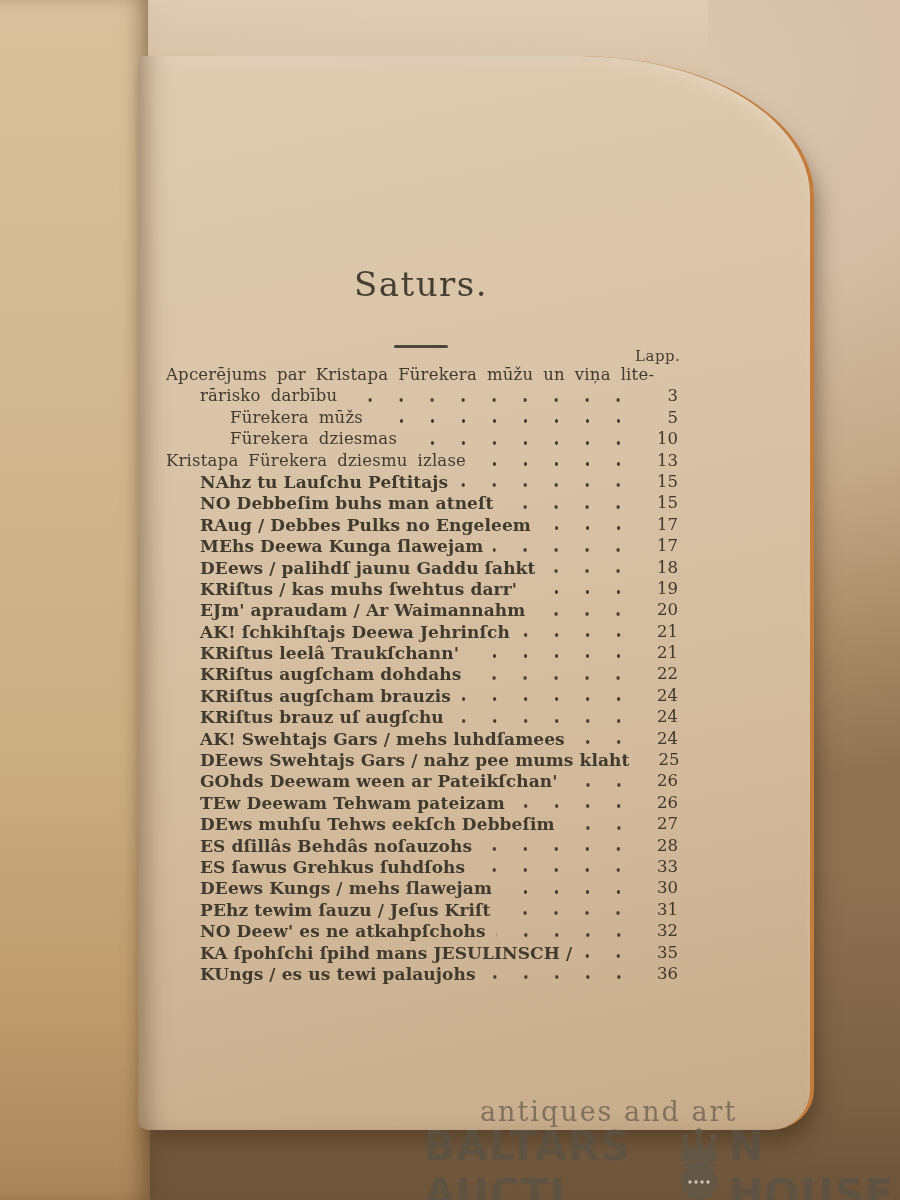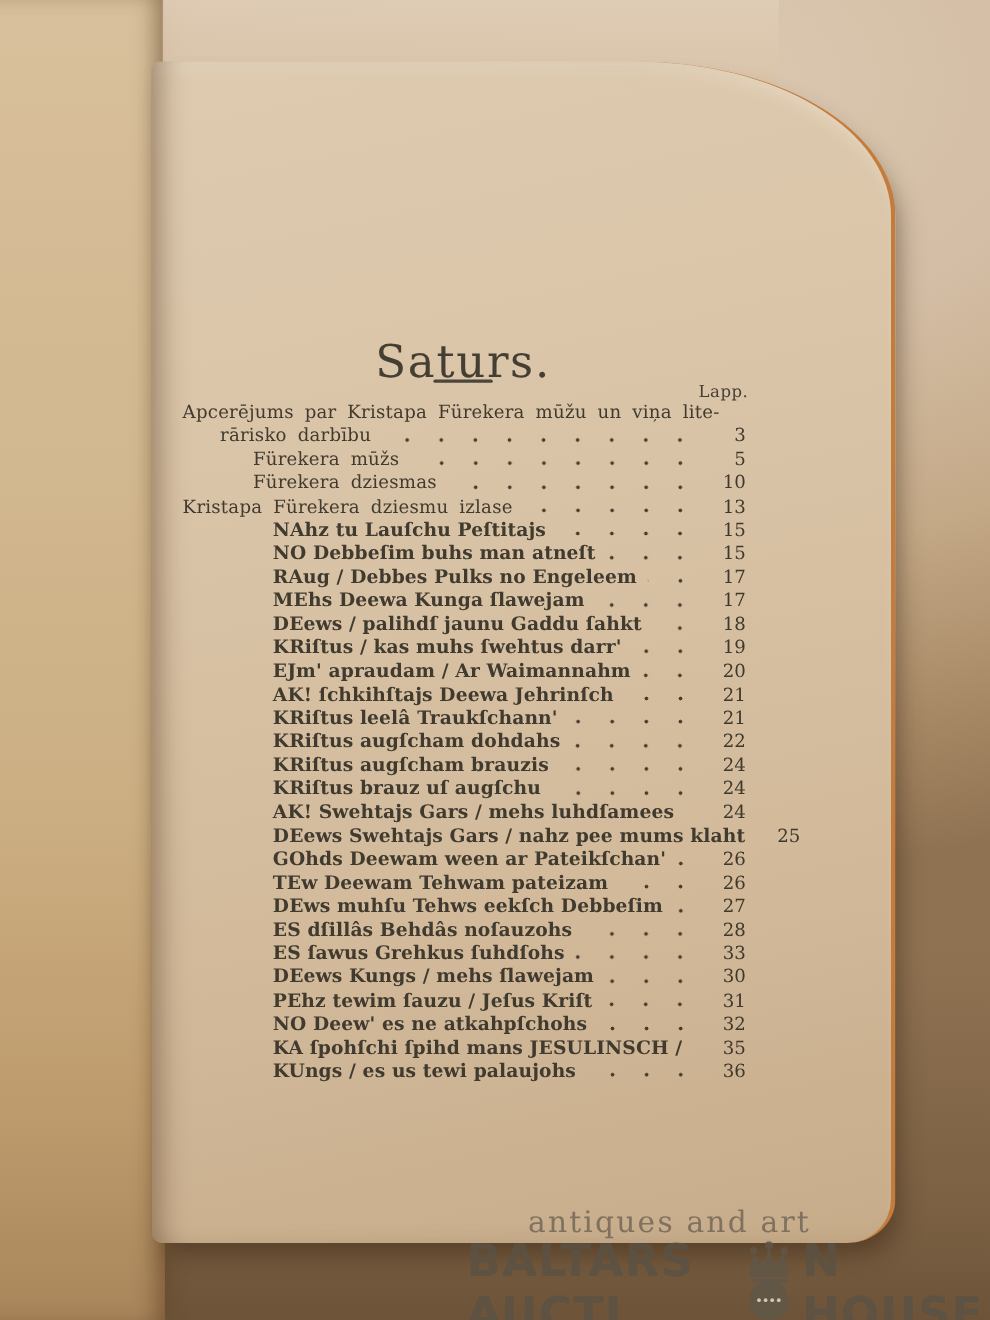--- a/index.html
+++ b/index.html
@@ -19,29 +19,29 @@
   
   #book-page{position:absolute;left:138px;top:56px;width:672px;height:1074px;
     background:linear-gradient(168deg,#decbb0 0%,#d9c3a6 38%,#d2ba9b 68%,#c7ac8a 100%);
     border-right:4px solid #c47c3c;
     border-radius:6px 235px 44px 10px / 6px 140px 40px 10px;
     box-shadow:inset 20px 0 26px -14px rgba(80,50,25,0.5),
                inset 0 14px 18px -12px rgba(255,248,235,0.55),
                8px 16px 22px -6px rgba(56,36,18,0.5);}
   .pg-abs{position:absolute;}
   #page-title{left:283px;top:208px;transform:translateX(-50%);
-    font-size:41px;letter-spacing:1.5px;color:#453e33;margin-top:41px;}
+    font-size:34px;letter-spacing:1.5px;color:#453e33;}
   #title-rule{left:283px;top:289px;transform:translateX(-50%);
     width:54px;height:3px;background:#4c453a;border-radius:2px;}
   #column-header{left:497px;top:291px;font-size:15px;letter-spacing:.5px;color:#453e33;}
   #toc-list{left:28px;top:309px;width:512px;color:#403a2f;}
   .toc-row{display:flex;align-items:flex-start;height:21.4px;white-space:nowrap;}
   .toc-label{flex:0 0 auto;}
   .antiqua .toc-label{font-size:16.5px;word-spacing:4.5px;letter-spacing:.2px;}
-  .fraktur .toc-label{font-size:17px;font-weight:700;letter-spacing:.1px;margin-left:48px;}
+  .fraktur .toc-label{font-size:17px;font-weight:700;letter-spacing:.1px;}
   .ind-0{padding-left:0;}
   .ind-1{padding-left:34px;}
   .ind-2{padding-left:64px;}
   .dot-leader{flex:1 1 auto;align-self:stretch;margin:0 6px 0 10px;
     background-image:radial-gradient(circle, rgba(62,54,42,0.95) 1.5px, rgba(62,54,42,0) 2px);
     background-size:31px 10px;background-repeat:repeat-x;
     background-position:right 4px bottom 3px;}
   .dot-leader.hidden{visibility:hidden;}
   .toc-page{flex:0 0 34px;text-align:right;font-size:16.5px;color:#3f382d;}
   

